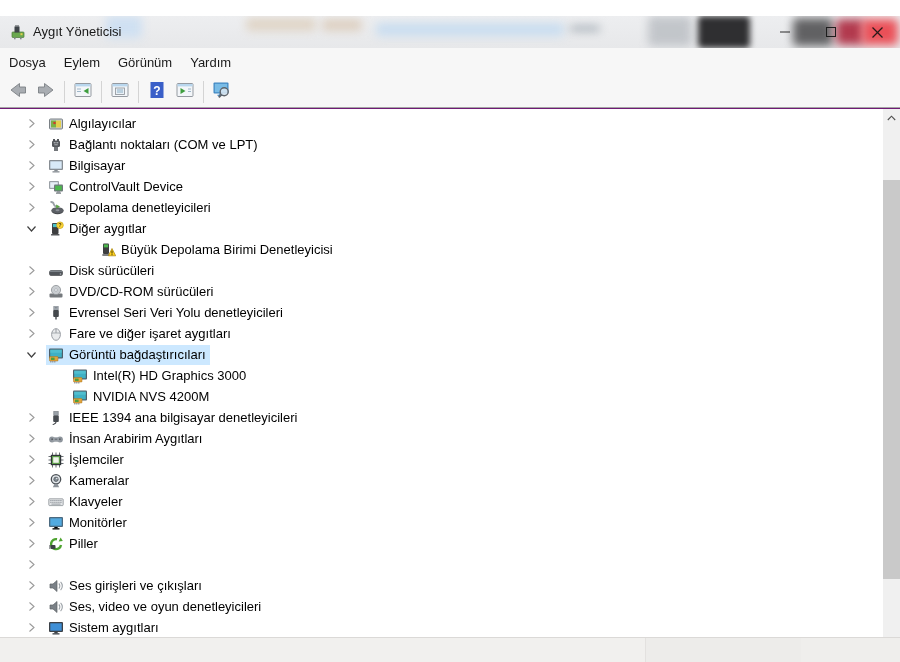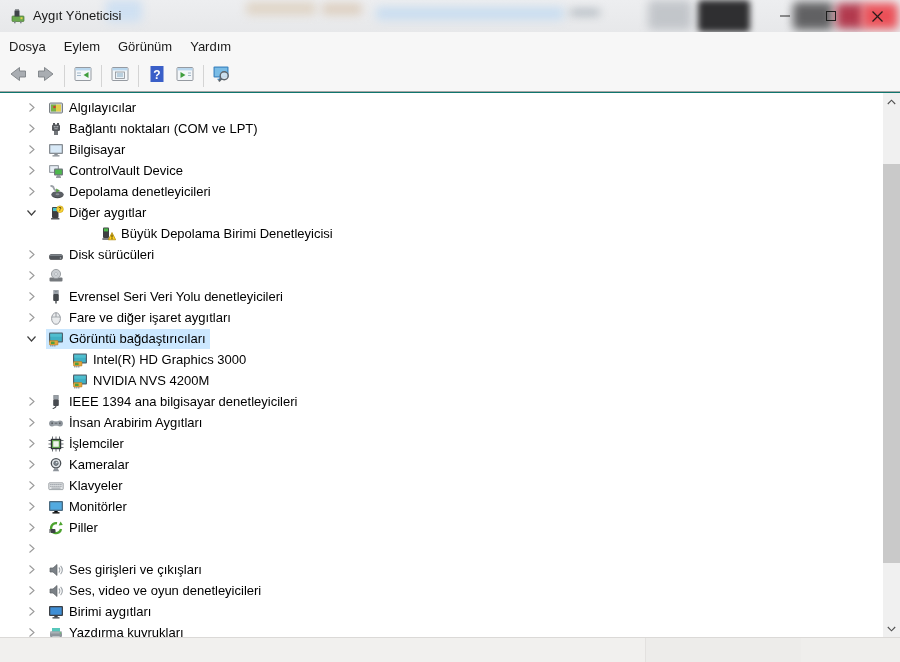--- a/index.html
+++ b/index.html
@@ -1,18 +1,18 @@
 <!DOCTYPE html>
 <html><head>
 <meta charset="utf-8">
 <style>
   html,body{margin:0;padding:0;}
   body{width:900px;height:662px;position:relative;overflow:hidden;
        font-family:"Liberation Sans",sans-serif;background:#fff;}
-  .window{position:absolute;left:0;top:0;right:0;height:637px;background:#0f766e;}
+  .window{position:absolute;left:0;top:16px;right:0;height:637px;background:#701a75;}
 
   
   .titlebar{position:relative;height:32px;background:linear-gradient(#edeef0,#e7e8ea);overflow:hidden;}
   .blob{position:absolute;filter:blur(5px);border-radius:4px;}
   .b1{left:106px;top:0;width:36px;height:22px;background:#cfe0f2;}
   .b2{left:246px;top:2px;width:70px;height:13px;background:#dccdb9;opacity:.75;}
   .b2b{left:322px;top:3px;width:40px;height:12px;background:#d8c4ae;opacity:.7;}
   .b3{left:376px;top:7px;width:188px;height:13px;background:#c9ddf0;}
   .b4{left:570px;top:10px;width:30px;height:5px;background:#9aa5ae;}
   .b5{left:648px;top:0;width:44px;height:30px;background:#b9bdc2;opacity:.8;}
@@ -310,20 +310,21 @@
             <svg width="8" height="11" viewBox="0 0 8 11">
               <polyline points="1.5,1.5 6,5.5 1.5,9.5" fill="none" stroke="#9a9a9a" stroke-width="1.1"></polyline>
             </svg>
           </span>
           <span class="content" style="margin-left: 46px;">
             <span class="ticon"><svg width="16" height="16" viewBox="0 0 16 16">
                 <rect x="1.5" y="9.5" width="13" height="4" rx="1" fill="#75797d"></rect>
                 <circle cx="8" cy="6" r="4.6" fill="#c9cdd1" stroke="#8d9296" stroke-width="0.8"></circle>
                 <circle cx="8" cy="6" r="1.4" fill="#eef1f4" stroke="#9aa0a5" stroke-width="0.6"></circle>
               </svg></span>
+            <span class="lbl">DVD/CD-ROM sürücüleri</span>
           </span>
         </div>
         <div class="row">
           <span class="chev" style="left: 26px;">
             <svg width="8" height="11" viewBox="0 0 8 11">
               <polyline points="1.5,1.5 6,5.5 1.5,9.5" fill="none" stroke="#9a9a9a" stroke-width="1.1"></polyline>
             </svg>
           </span>
           <span class="content" style="margin-left: 46px;">
             <span class="ticon"><svg width="16" height="16" viewBox="0 0 16 16">
@@ -582,21 +583,21 @@
               <polyline points="1.5,1.5 6,5.5 1.5,9.5" fill="none" stroke="#9a9a9a" stroke-width="1.1"></polyline>
             </svg>
           </span>
           <span class="content" style="margin-left: 46px;">
             <span class="ticon"><svg width="16" height="16" viewBox="0 0 16 16">
                 <rect x="1" y="2" width="14" height="10" rx="1" fill="#3c4147"></rect>
                 <rect x="2.3" y="3.3" width="11.4" height="7.4" fill="#3f8fd6"></rect>
                 <rect x="6.3" y="12" width="3.4" height="1.3" fill="#3c4147"></rect>
                 <rect x="4.5" y="13.2" width="7" height="1.3" fill="#3c4147"></rect>
               </svg></span>
-            <span class="lbl">Birimi aygıtları</span>
+            <span class="lbl">Sistem aygıtları</span>
           </span>
         </div>
         <div class="row">
           <span class="chev" style="left: 26px;">
             <svg width="8" height="11" viewBox="0 0 8 11">
               <polyline points="1.5,1.5 6,5.5 1.5,9.5" fill="none" stroke="#9a9a9a" stroke-width="1.1"></polyline>
             </svg>
           </span>
           <span class="content" style="margin-left: 46px;">
             <span class="ticon"><svg width="16" height="16" viewBox="0 0 16 16">

